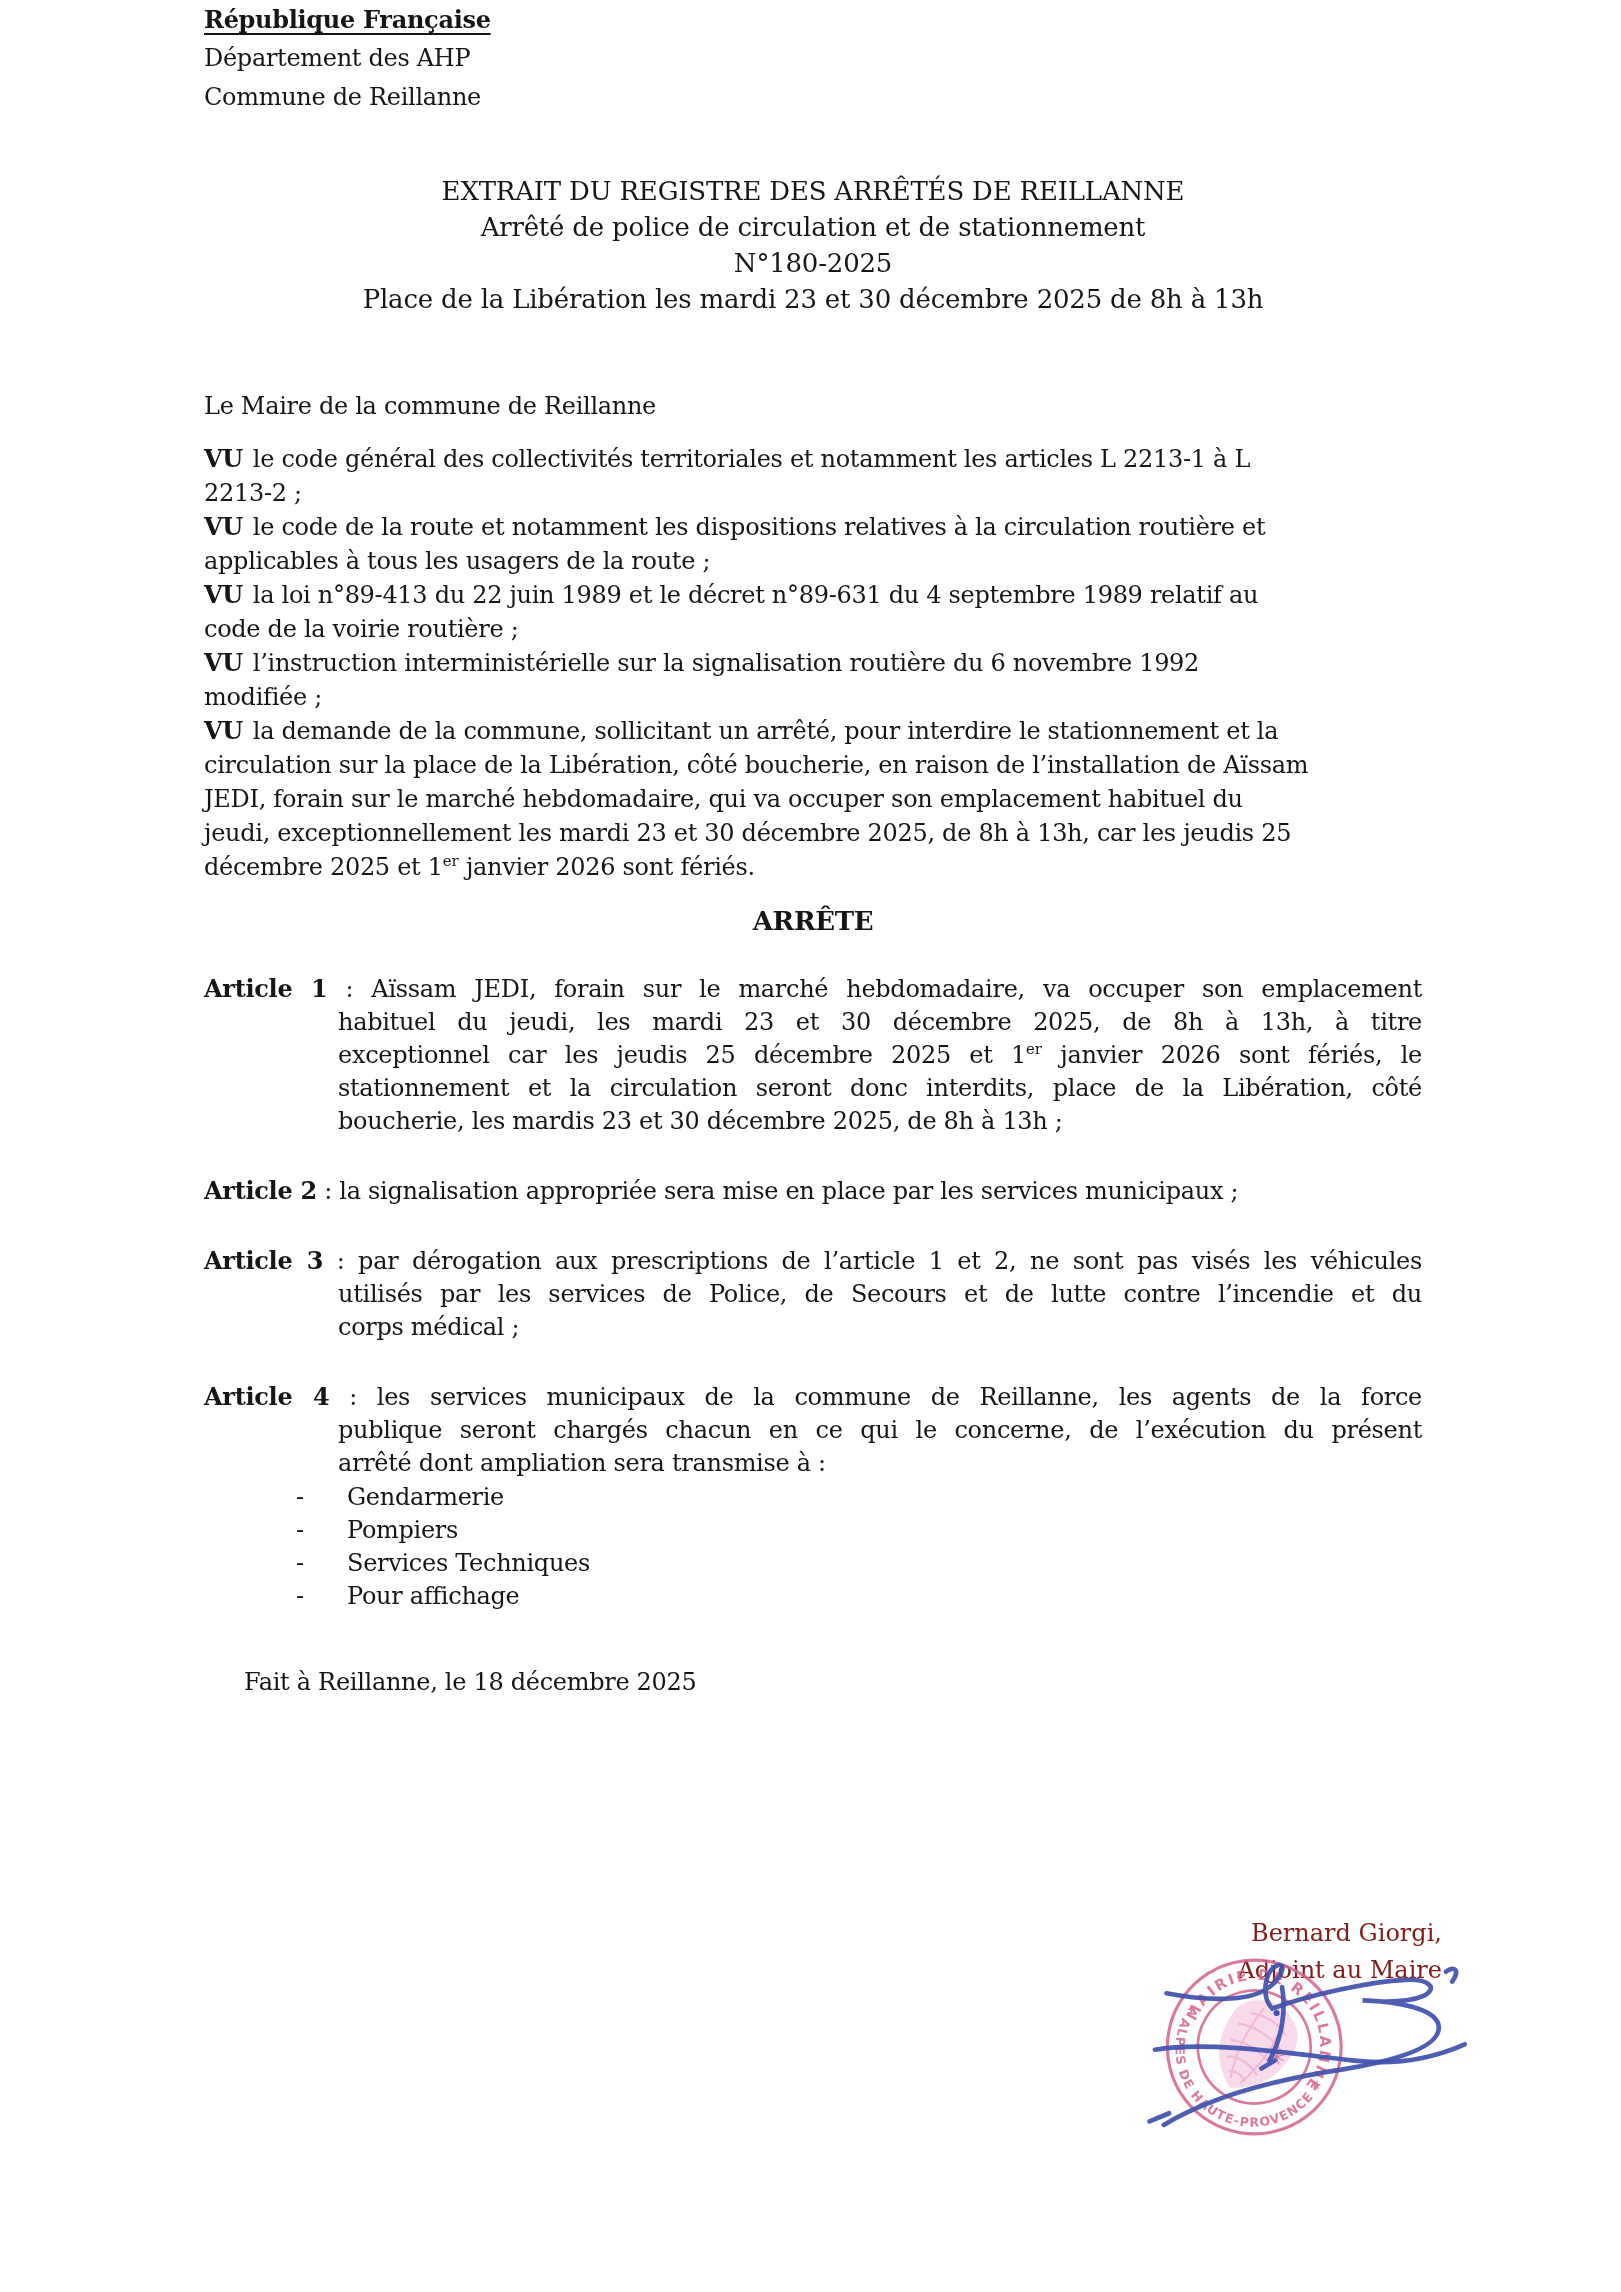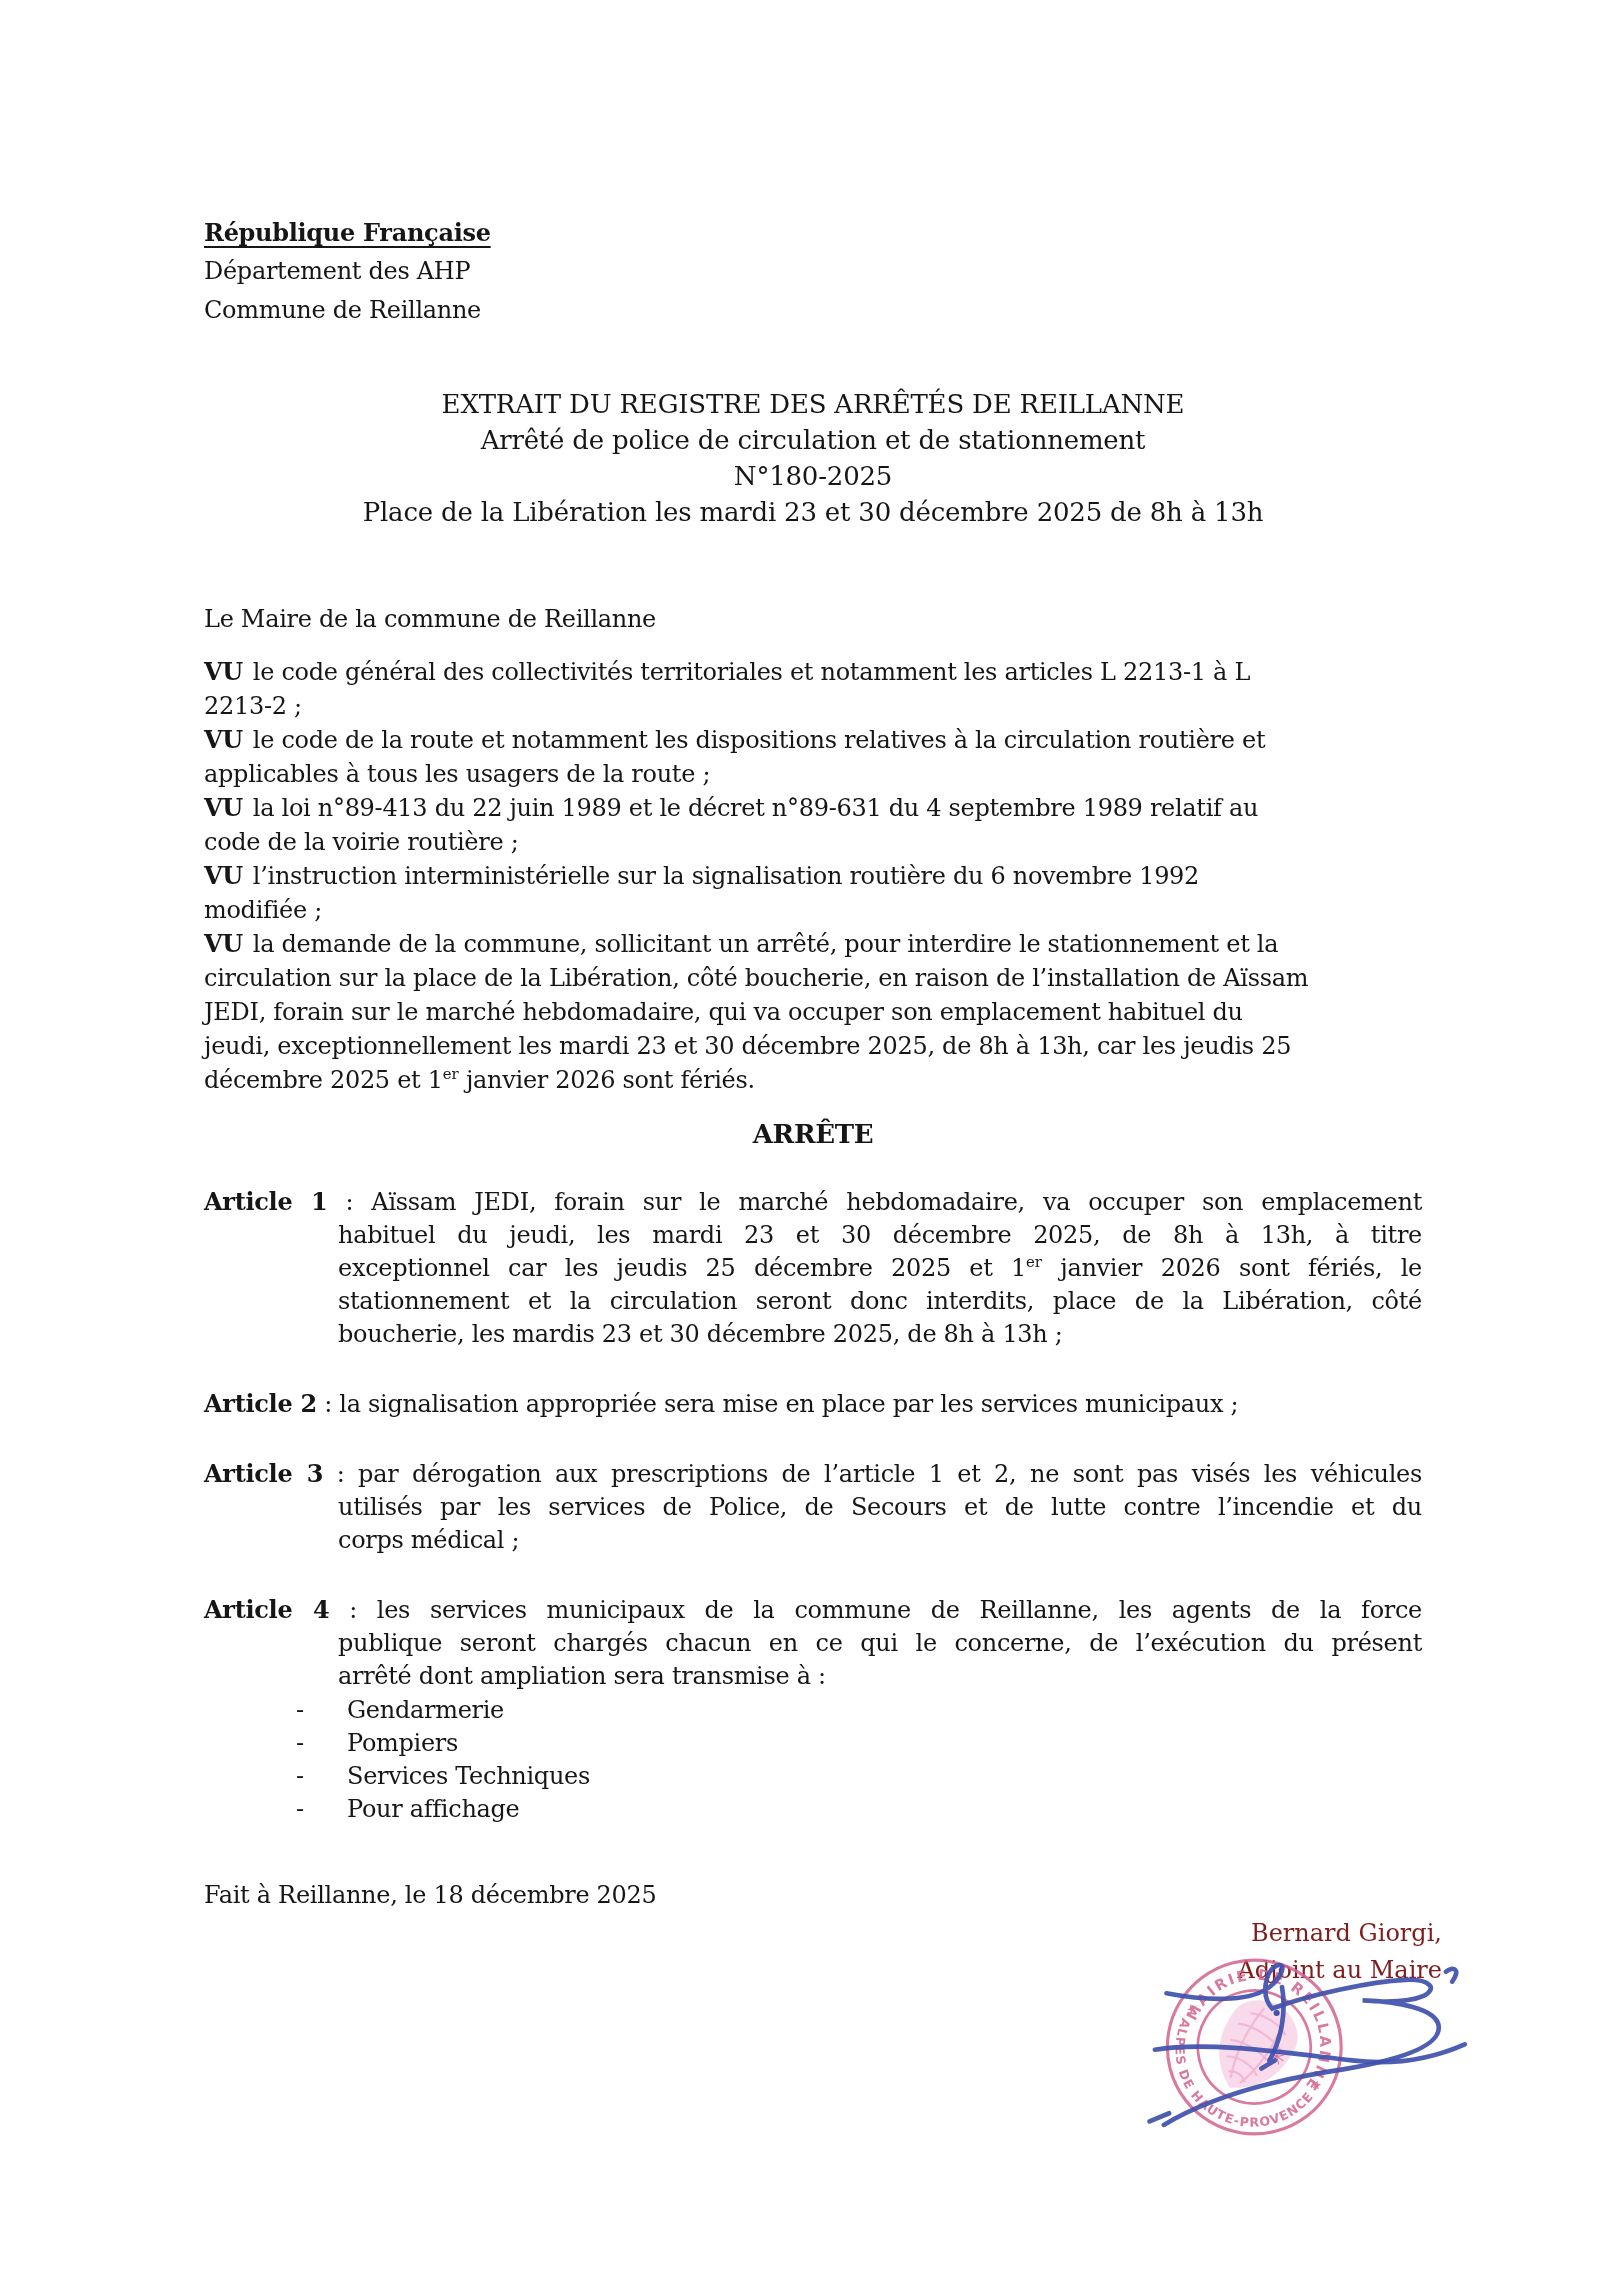--- a/index.html
+++ b/index.html
@@ -13,41 +13,41 @@
   }
   .content{
     position:absolute;left:204px;top:0;width:1218px;
     letter-spacing:-0.3px;
     font-size:24px;
   }
   .line{white-space:nowrap;}
   .jl{white-space:normal;text-align:justify;text-align-last:justify;}
   .b{font-weight:bold;}
   
-  .header{margin-top:213px;line-height:39px;}
+  .header{line-height:39px;}
   .republic{font-weight:bold;text-decoration:underline;text-decoration-thickness:2.2px;text-underline-offset:5.4px;}
   
   .titleblock{margin-top:56px;text-align:center;font-weight:normal;font-size:26px;line-height:36px;letter-spacing:-0.2px;}
   .intro{margin-top:72px;line-height:34px;}
   
   .vu{margin-top:19px;line-height:34px;}
   .vu-label{font-weight:bold;margin-right:9.9px;}
   sup{font-size:0.62em;line-height:0;vertical-align:super;letter-spacing:0;}
   
   .arrete{margin-top:19.7px;text-align:center;font-weight:bold;font-size:26px;line-height:34px;}
   
   .article{margin-top:34px;line-height:33px;}
   .article + .article{margin-top:36px;}
   .article .cont{padding-left:134px;}
   .article .sep{white-space:pre;}
   
   .recipients{margin-top:1.8px;line-height:33px;}
   .recip-row{white-space:nowrap;padding-left:92px;}
   .dash{display:inline-block;width:51px;}
-  .dateline{margin-top:52px;line-height:34px;}
+  .dateline{margin-top:52px;line-height:34px;margin-left:40px;}
   
   .sig-names{
     position:absolute;top:1915px;left:1075px;width:367px;
     text-align:right;font-size:24px;line-height:37px;color:#7f1d1d;
   }
   .seal-overlay{position:absolute;left:1128px;top:1908px;width:394px;height:278px;}
   .stamp-ring{stroke:var(--stamp-ring,#d4628f);fill:none;}
   .stamp-text{fill:var(--stamp-ring,#d4628f);font-family:"DejaVu Sans",sans-serif;font-weight:bold;}
   .crest-blob{fill:var(--stamp-crest,#f0aed3);opacity:.5;}
   .crest-line{stroke:var(--stamp-crest,#f0aed3);fill:none;stroke-width:2.4;opacity:.95;}

